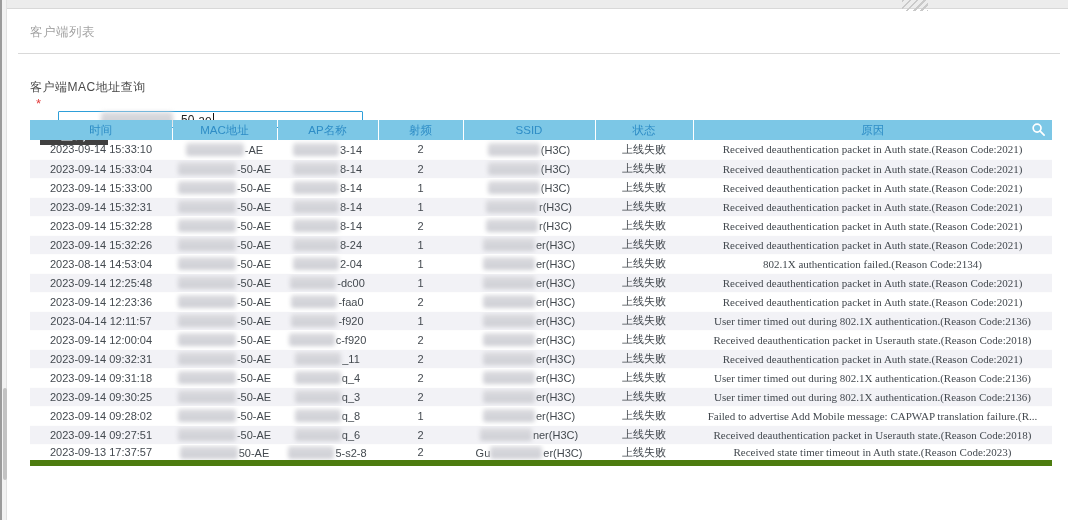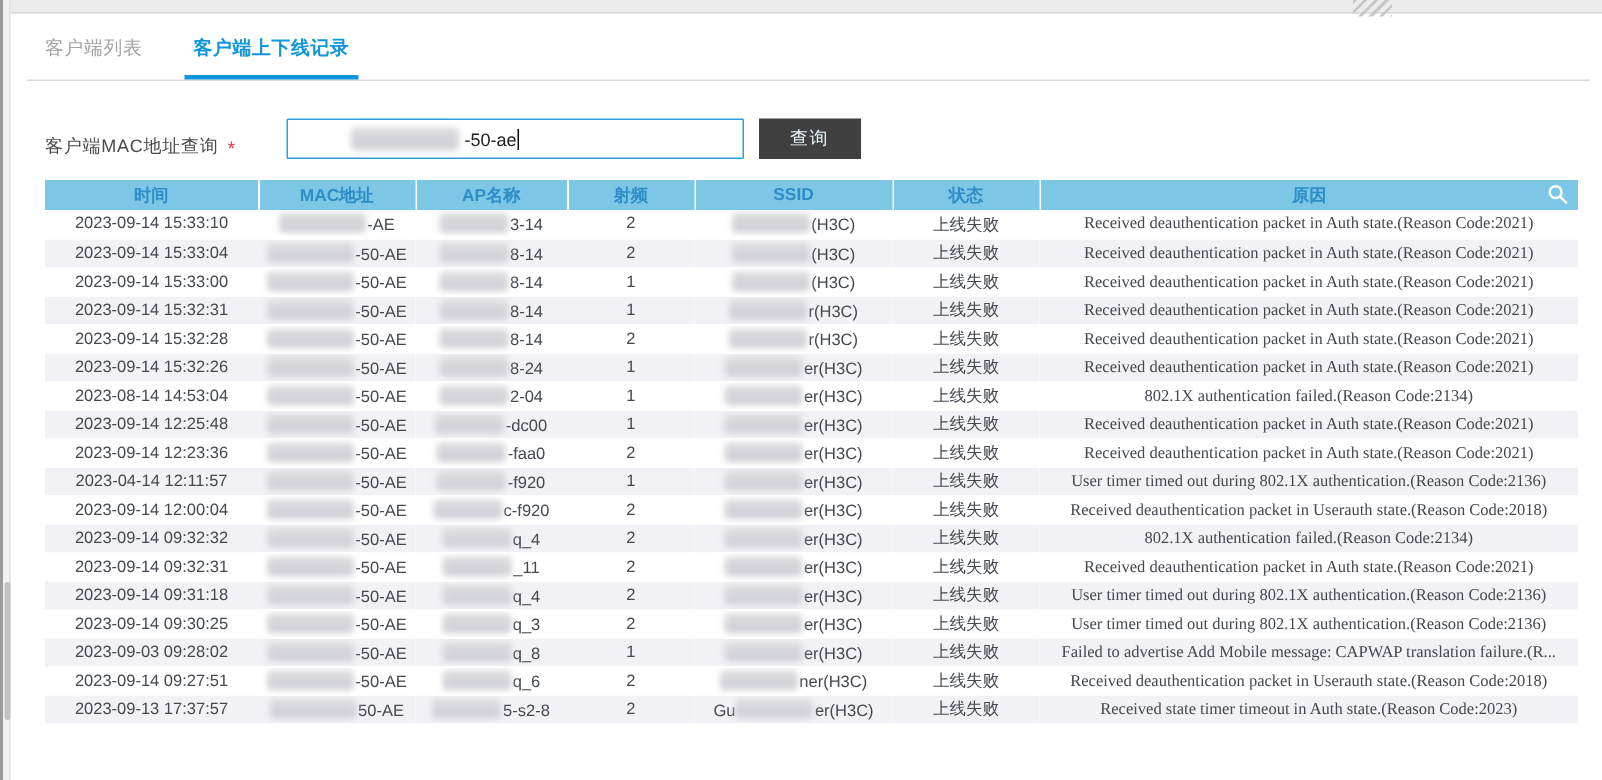--- a/index.html
+++ b/index.html
@@ -23,21 +23,21 @@
   
   .tabs { display:flex; gap:34px; padding:14px 0 0 20px; height:43px; }
   .tab { font-size:12.5px; color:#a3a3a3; cursor:pointer; padding-bottom:10px;
          position:relative; letter-spacing:.5px; }
   .tab.active { color:#1296db; font-weight:bold; }
   .tab.active::after { content:""; position:absolute; left:-6px; right:-6px; bottom:0;
          height:3px; background:#1296db; }
   .tabs-divider { height:1px; background:#d9d9d9; width:1042px; margin-left:8px; }
 
   
-  .query-row { display:flex; align-items:flex-end; margin:25px 0 14px 20px; height:27px; }
+  .query-row { display:flex; align-items:flex-start; margin:25px 0 14px 20px; height:27px;flex-direction:column; }
   .query-label { font-size:12px; color:#4a4a4a; letter-spacing:.5px; }
   .required { color:#e23b3b; margin:0 6px 0 6px; font-size:13px; }
   .mac-input { width:305px; height:27px; border:1px solid #2e9fd9; background:#fff;
          margin-left:28px; display:flex; align-items:center; padding-left:42px;
          border-radius:1px; }
   .mac-input .typed { font-size:12px; color:#222; }
   .caret { display:inline-block; width:1px; height:14px; background:#111; margin-left:1px; }
   .query-btn { width:68px; height:27px; margin-left:10px; background:#404040;
          color:#e9f7fd; font-size:12px; border:none; cursor:pointer;
          display:flex; align-items:center; justify-content:center; letter-spacing:1px; }
@@ -45,50 +45,49 @@
   
   .blur { display:inline-block; height:13px; border-radius:3px; vertical-align:-2px;
           background:linear-gradient(180deg,#dcdce0,#cdced4); filter:blur(2px); }
   .blur.b-input { width:72px; margin-right:4px; height:15px; }
   .blur.b-mac   { width:58px; margin-right:1px; }
   .blur.b-ap    { width:46px; margin-right:1px; }
   .blur.b-ssid  { width:52px; margin-right:1px; }
 
   
   table.records { width:1022px; margin-left:20px; border-collapse:collapse; table-layout:fixed; }
-  table.records th { background:#7cc7e6; color:#2e8dc6; font-size:11.5px; font-weight:bold;
+  table.records th { background:#7cc7e6; color:#2e8dc6; font-size:11.5px; font-weight:normal;
           height:20px; padding:0 4px; border-right:1px solid rgba(255,255,255,.75);
           white-space:nowrap; overflow:hidden; position:relative; }
   table.records th:last-child { border-right:none; }
   table.records td { font-size:11px; color:#43494f; height:19px; padding:0 4px;
           text-align:center; white-space:nowrap; overflow:hidden; }
   table.records tbody tr:nth-child(even) { background:#f2f2f6; }
   table.records tbody tr { border-bottom:1px solid #fdfdfd; }
-  table.records tbody { border-bottom:1px solid #4d7c0f; }
+  table.records tbody { border-bottom:6px solid #4d7c0f; }
   td.c-time { color:#3f3f3f; }
   td.c-status { color:#c05252; }
   td.c-reason { color:#3a4a63; font-size:10.5px;font-family:Liberation Serif, serif; }
   .th-search { position:absolute; right:6px; top:2px; width:15px; height:15px; cursor:pointer; }
   .th-search svg { width:15px; height:15px; display:block; }
 </style>
 </head>
 <body>
 
 <div class="window">
   <div class="topbar"></div>
   <div class="corner-hatch"></div>
   <div class="left-rail">
     <div class="thumb"></div>
   </div>
 
   <div class="content">
 
     <div class="tabs">
       <div class="tab">客户端列表</div>
-      <div class="tab active">客户端上下线记录</div>
     </div>
     <div class="tabs-divider"></div>
 
     <div class="query-row">
       <span class="query-label">客户端MAC地址查询</span>
       <span class="required">*</span>
       <div class="mac-input">
         <span class="blur b-input"></span>
         <span class="typed">-50-ae</span>
         <span class="caret"></span>
@@ -230,63 +229,54 @@
   <tr>
     <td class="c-time">2023-09-14 12:00:04</td>
     <td class="c-mac"><span class="blur b-mac"></span><span class="sfx">-50-AE</span></td>
     <td class="c-ap"><span class="blur b-ap"></span><span class="sfx">c-f920</span></td>
     <td class="c-rf">2</td>
     <td class="c-ssid"><span class="pfx"></span><span class="blur b-ssid"></span><span class="sfx">er(H3C)</span></td>
     <td class="c-status">上线失败</td>
     <td class="c-reason">Received deauthentication packet in Userauth state.(Reason Code:2018)</td>
   </tr>
 
-  <tr>
-    <td class="c-time">2023-09-14 09:32:32</td>
+
+  <tr>
+    <td class="c-time">2023-09-14 09:32:31</td>
+    <td class="c-mac"><span class="blur b-mac"></span><span class="sfx">-50-AE</span></td>
+    <td class="c-ap"><span class="blur b-ap"></span><span class="sfx">_11</span></td>
+    <td class="c-rf">2</td>
+    <td class="c-ssid"><span class="pfx"></span><span class="blur b-ssid"></span><span class="sfx">er(H3C)</span></td>
+    <td class="c-status">上线失败</td>
+    <td class="c-reason">Received deauthentication packet in Auth state.(Reason Code:2021)</td>
+  </tr>
+
+  <tr>
+    <td class="c-time">2023-09-14 09:31:18</td>
     <td class="c-mac"><span class="blur b-mac"></span><span class="sfx">-50-AE</span></td>
     <td class="c-ap"><span class="blur b-ap"></span><span class="sfx">q_4</span></td>
     <td class="c-rf">2</td>
     <td class="c-ssid"><span class="pfx"></span><span class="blur b-ssid"></span><span class="sfx">er(H3C)</span></td>
     <td class="c-status">上线失败</td>
-    <td class="c-reason">802.1X authentication failed.(Reason Code:2134)</td>
-  </tr>
-
-  <tr>
-    <td class="c-time">2023-09-14 09:32:31</td>
-    <td class="c-mac"><span class="blur b-mac"></span><span class="sfx">-50-AE</span></td>
-    <td class="c-ap"><span class="blur b-ap"></span><span class="sfx">_11</span></td>
-    <td class="c-rf">2</td>
-    <td class="c-ssid"><span class="pfx"></span><span class="blur b-ssid"></span><span class="sfx">er(H3C)</span></td>
-    <td class="c-status">上线失败</td>
-    <td class="c-reason">Received deauthentication packet in Auth state.(Reason Code:2021)</td>
-  </tr>
-
-  <tr>
-    <td class="c-time">2023-09-14 09:31:18</td>
-    <td class="c-mac"><span class="blur b-mac"></span><span class="sfx">-50-AE</span></td>
-    <td class="c-ap"><span class="blur b-ap"></span><span class="sfx">q_4</span></td>
-    <td class="c-rf">2</td>
-    <td class="c-ssid"><span class="pfx"></span><span class="blur b-ssid"></span><span class="sfx">er(H3C)</span></td>
-    <td class="c-status">上线失败</td>
     <td class="c-reason">User timer timed out during 802.1X authentication.(Reason Code:2136)</td>
   </tr>
 
   <tr>
     <td class="c-time">2023-09-14 09:30:25</td>
     <td class="c-mac"><span class="blur b-mac"></span><span class="sfx">-50-AE</span></td>
     <td class="c-ap"><span class="blur b-ap"></span><span class="sfx">q_3</span></td>
     <td class="c-rf">2</td>
     <td class="c-ssid"><span class="pfx"></span><span class="blur b-ssid"></span><span class="sfx">er(H3C)</span></td>
     <td class="c-status">上线失败</td>
     <td class="c-reason">User timer timed out during 802.1X authentication.(Reason Code:2136)</td>
   </tr>
 
 
   <tr>
-    <td class="c-time">2023-09-03 09:28:02</td>
+    <td class="c-time">2023-09-14 09:28:02</td>
     <td class="c-mac"><span class="blur b-mac"></span><span class="sfx">-50-AE</span></td>
     <td class="c-ap"><span class="blur b-ap"></span><span class="sfx">q_8</span></td>
     <td class="c-rf">1</td>
     <td class="c-ssid"><span class="pfx"></span><span class="blur b-ssid"></span><span class="sfx">er(H3C)</span></td>
     <td class="c-status">上线失败</td>
     <td class="c-reason">Failed to advertise Add Mobile message: CAPWAP translation failure.(R...</td>
   </tr>
 
   <tr>
     <td class="c-time">2023-09-14 09:27:51</td>

